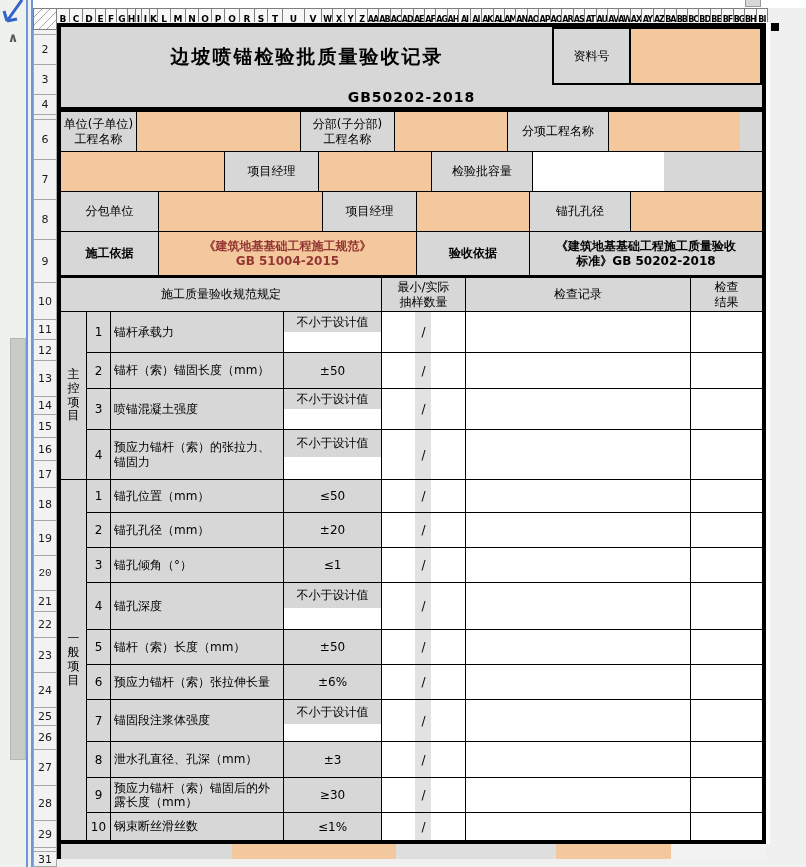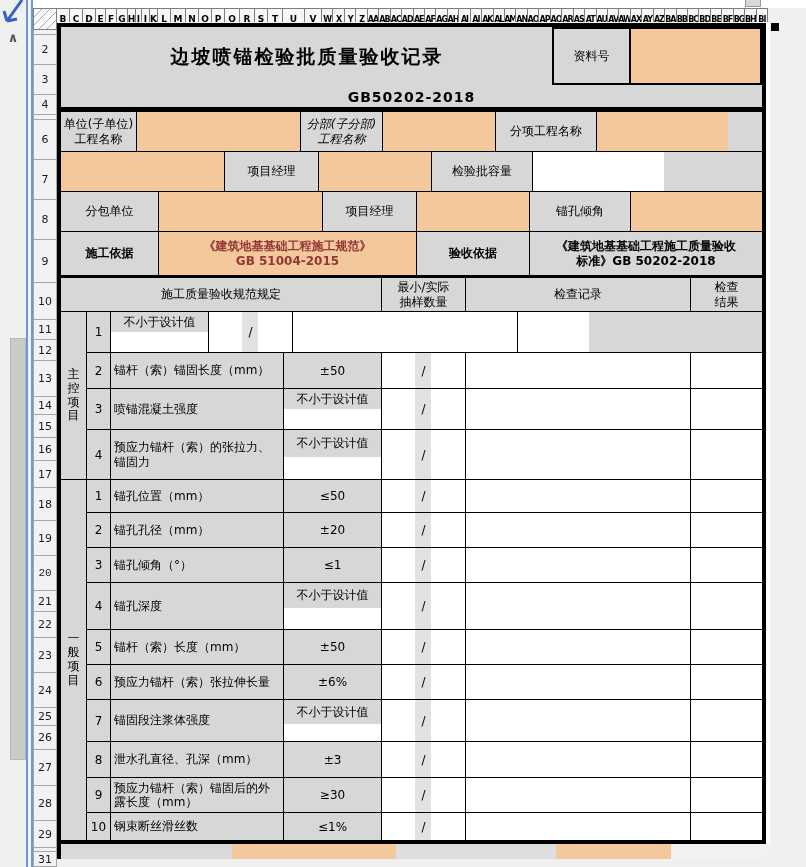--- a/index.html
+++ b/index.html
@@ -219,39 +219,39 @@
         </div>
 
         <div class="band-gb">GB50202-2018</div>
         <div class="divider5"></div>
 
         <div id="info-rows">
             <div class="irow h40">
               <div class="cell lab" style="width: 76px;">单位(子单位)
 工程名称</div>
               <div class="cell val-orange" style="width: 164px;"></div>
-              <div class="cell lab" style="width: 82px; font-style: italic;">分部(子分部)
+              <div class="cell lab" style="width: 94px;">分部(子分部)
 工程名称</div>
               <div class="cell val-orange" style="width: 113px;"></div>
               <div class="cell lab" style="width: 101px;">分项工程名称</div>
               <div class="cell val-orange" style="width: 131px;"></div>
             </div>
             <div class="irow h40">
               <div class="cell val-orange" style="width: 164px;"></div>
               <div class="cell lab" style="width: 94px;">项目经理</div>
               <div class="cell val-orange" style="width: 113px;"></div>
               <div class="cell lab" style="width: 101px;">检验批容量</div>
               <div class="cell val-white" style="width: 131px;"></div>
             </div>
             <div class="irow h40">
               <div class="cell lab" style="width: 98px;">分包单位</div>
               <div class="cell val-orange" style="width: 164px;"></div>
               <div class="cell lab" style="width: 94px;">项目经理</div>
               <div class="cell val-orange" style="width: 113px;"></div>
-              <div class="cell lab" style="width: 101px;">锚孔倾角</div>
+              <div class="cell lab" style="width: 101px;">锚孔孔径</div>
               <div class="cell val-orange" style="width: 131px;"></div>
             </div>
           </div>
 
         <div class="irow h43">
           <div class="cell lab w98">施工依据</div>
           <div class="cell val-orange red w258">《建筑地基基础工程施工规范》
 GB 51004-2015</div>
           <div class="cell lab w113">验收依据</div>
           <div class="cell lab w232">《建筑地基基础工程施工质量验收
@@ -269,20 +269,21 @@
 
         <div id="tbody">
             <div class="section main">
               <div class="gcol">主
 控
 项
 目</div>
               <div class="items">
                 <div class="item-row" style="height: 41px;">
                   <div class="c-num">1</div>
+                  <div class="c-name">锚杆承载力</div>
                   <div class="c-crit">
                     <div class="top" style="height: 20px;">不小于设计值</div>
                     <div class="bot"></div>
                   </div>
                   <div class="c-samp">/</div>
                   <div class="c-rec"></div>
                   <div class="c-res"></div>
                 </div>
                 <div class="item-row" style="height: 36px;">
                   <div class="c-num">2</div>

